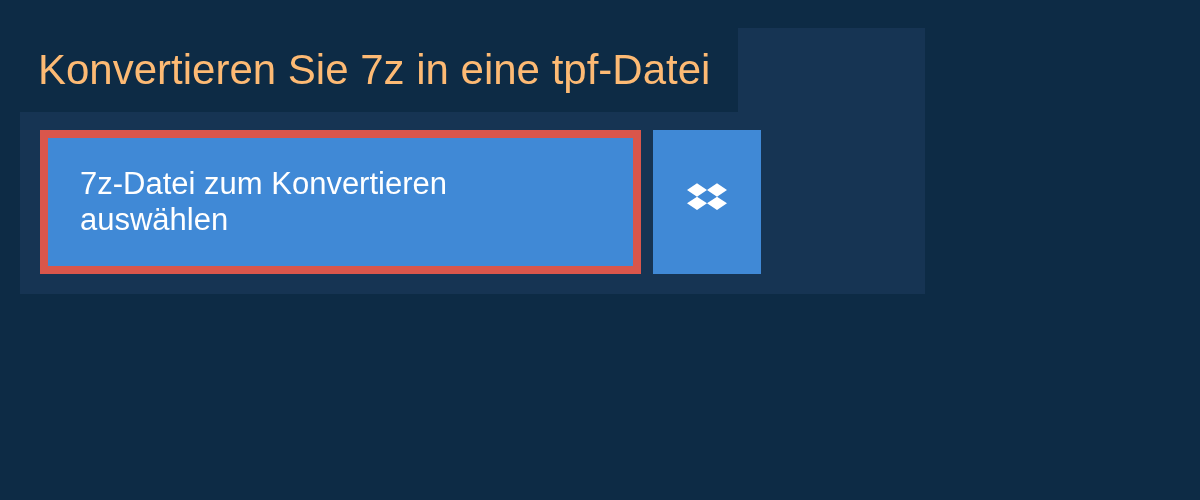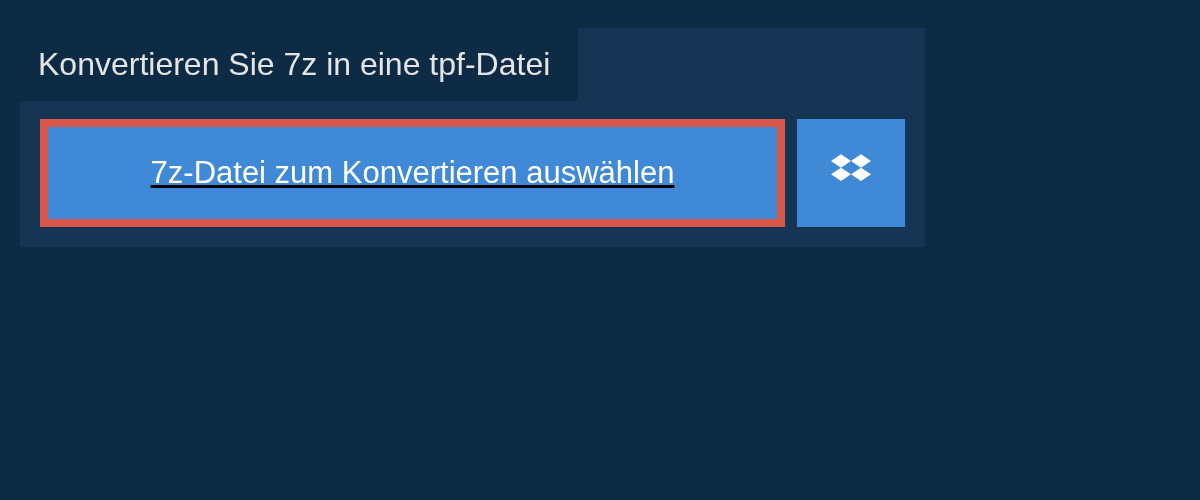--- a/index.html
+++ b/index.html
@@ -20,41 +20,40 @@
       margin-left: 20px;
       margin-top: 28px;
     }
     .title-tab {
       background-color: #0d2b45;
       display: inline-block;
       padding: 18px 28px 18px 20px;
       margin-left: -2px;
     }
     .title-text {
-      color: #e5e5e5;
-      font-size: 32px;
+      color: #fdba74;
+      font-size: 42px;
       font-weight: 400;
     }
     .button-row {
       display: flex;
       padding: 18px 20px 20px 20px;
       gap: 12px;
       align-items: stretch;
     }
     .select-button {
       flex: 0 0 auto;
-      width: 745px;
+      width: 601px;
       background-color: #4089d6;
       border: 8px solid #d9564b;
       display: flex;
       align-items: center;
       justify-content: center;
       padding: 28px 32px;
       cursor: pointer;
-      text-decoration: underline;
     }
     .select-button-label {
       color: #ffffff;
       font-size: 31px;
       font-weight: 400;
     }
     .dropbox-button {
       flex: 0 0 auto;
       width: 108px;
       background-color: #4089d6;

